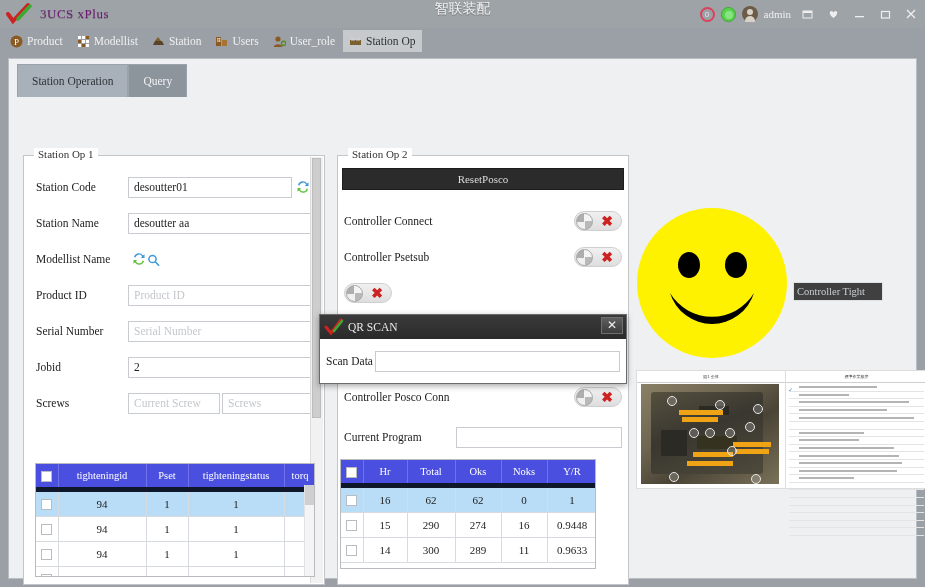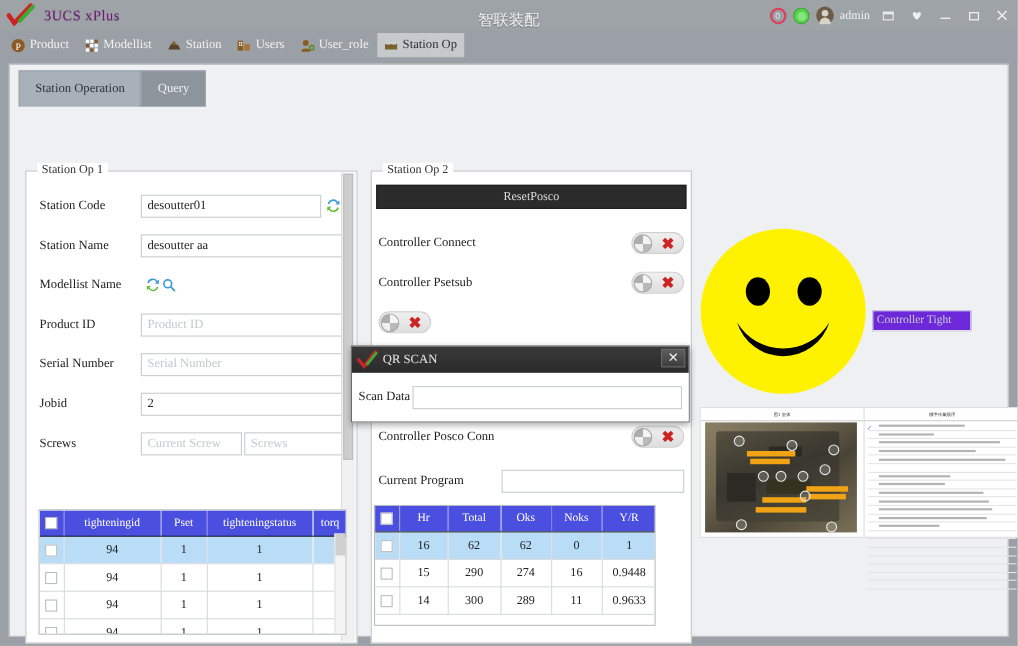--- a/index.html
+++ b/index.html
@@ -24,21 +24,21 @@
     width:30px;height:24px;margin-left:4px;position:relative;flex:0 0 auto;
   }
   .logo svg{display:block;}
   .app-title{
     font-family:Liberation Serif, serif;
     font-size:13px;color:#701a75;letter-spacing:.5px;margin-left:6px;
     text-shadow:0 1px 0 rgba(0,0,0,.25);
   }
   .center-title{
     position:absolute;left:0;top:0;width:925px;height:28px;
-    display:flex;align-items:flex-end;justify-content:center;
+    display:flex;align-items:flex-start;justify-content:center;
     font-size:14px;color:#f2f2f2;pointer-events:none;
     text-shadow:0 1px 1px rgba(0,0,0,.3);
   }
   .tb-right{
     position:absolute;right:4px;top:0;height:28px;
     display:flex;align-items:center;gap:6px;
   }
   .badge-red{
     width:15px;height:15px;border-radius:50%;
     border:2px solid #d9435a;background:#9aa0a6;
@@ -150,21 +150,21 @@
   .grid{
     position:absolute;border:1px solid #b8bcc0;background:#fff;box-sizing:border-box;
     overflow:hidden;
   }
   #grid1{left:26px;top:404px;width:280px;height:114px;}
   #grid2{left:331px;top:400px;width:256px;height:110px;}
   .grid table{border-collapse:collapse;width:100%;table-layout:fixed;}
   .grid th{
     background:#4a4fe0;color:#fff;
     font-family:"Liberation Serif", serif;font-size:10.5px;font-weight:normal;
-    height:21px;border-right:1px solid #6f72e8;border-bottom:1px solid #0f172a;
+    height:21px;border-right:1px solid #6f72e8;border-bottom:5px solid #0f172a;
     text-align:center;white-space:nowrap;overflow:hidden;
   }
   .grid td{
     height:22px;border-right:1px solid #d7dade;border-bottom:1px solid #d7dade;
     font-family:"Liberation Serif", serif;font-size:11px;color:#222;
     text-align:center;white-space:nowrap;overflow:hidden;
   }
   .grid tr.sel td{background:#b9ddf7;}
   .cbcell{width:22px;}
   .cb{
@@ -214,21 +214,21 @@
   .cp-row .tlabel{flex:0 0 112px;font-family:"Liberation Serif", serif;font-size:11.5px;color:#1c1c1c;}
   .cp-input{
     flex:1 1 auto;height:21px;border:1px solid #c8ccd0;background:#fff;box-sizing:border-box;
   }
   
   .smiley{
     position:absolute;left:627px;top:148px;width:152px;height:152px;
   }
   .ctrl-tight{
     position:absolute;left:784px;top:223px;width:90px;height:19px;
-    border:1px solid #dfe2e5;background:#6d28d9;box-sizing:border-box;
+    border:1px solid #dfe2e5;background:#404040;box-sizing:border-box;
     font-family:"Liberation Serif", serif;font-size:10.5px;color:#c9ced3;
     line-height:17px;padding-left:3px;white-space:nowrap;overflow:hidden;
   }
   .wi-wrap{
     position:absolute;left:627px;top:311px;width:292px;height:119px;
     background:#fff;border:1px solid #dddddd;box-sizing:border-box;display:flex;
   }
   .wi-left{width:148px;position:relative;border-right:1px solid #dddddd;}
   .wi-right{flex:1 1 auto;position:relative;}
   .wi-head{

